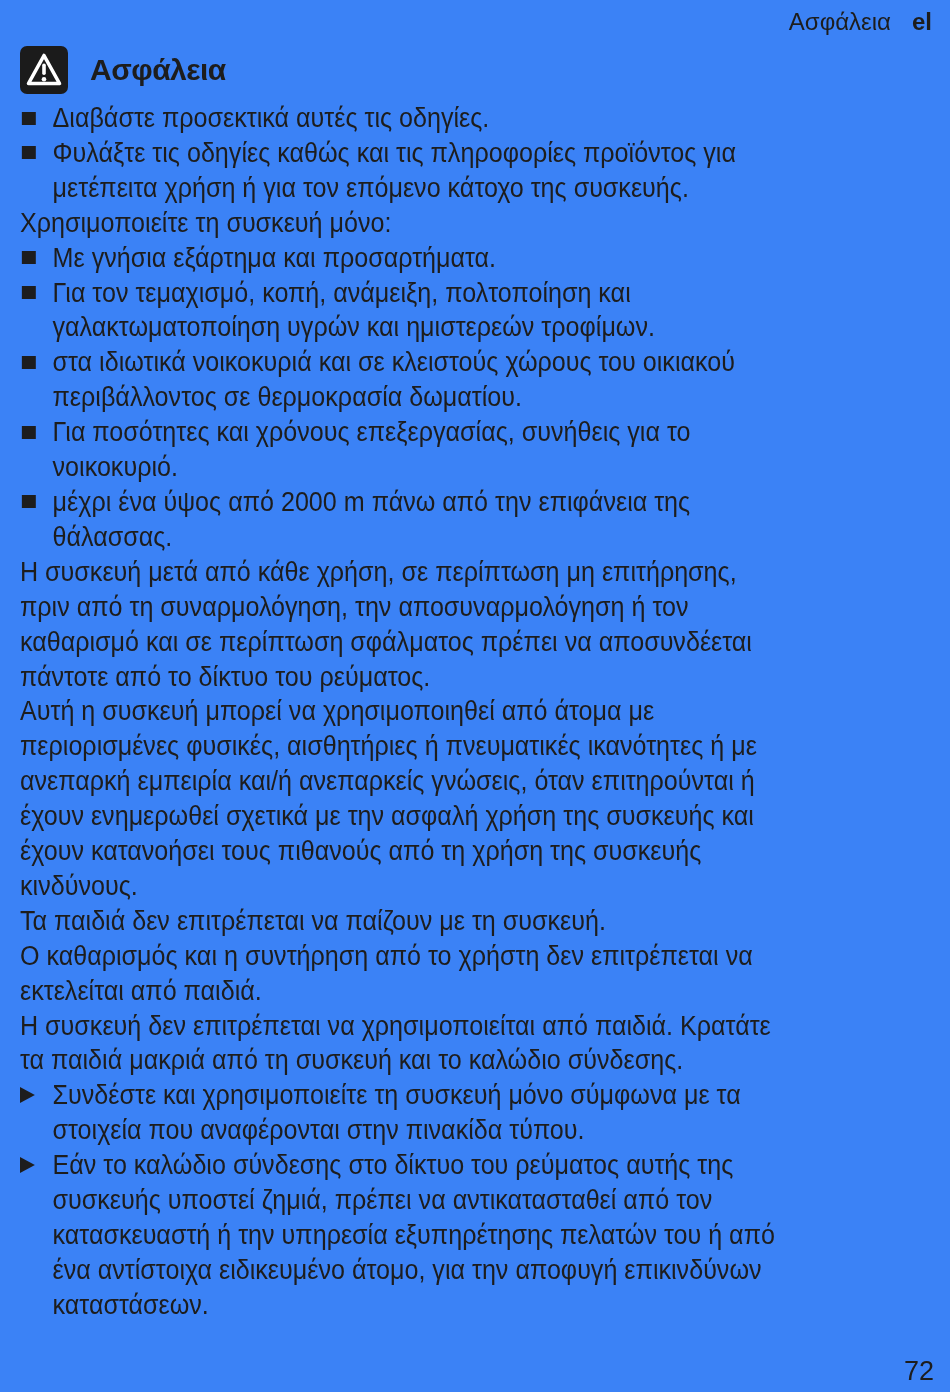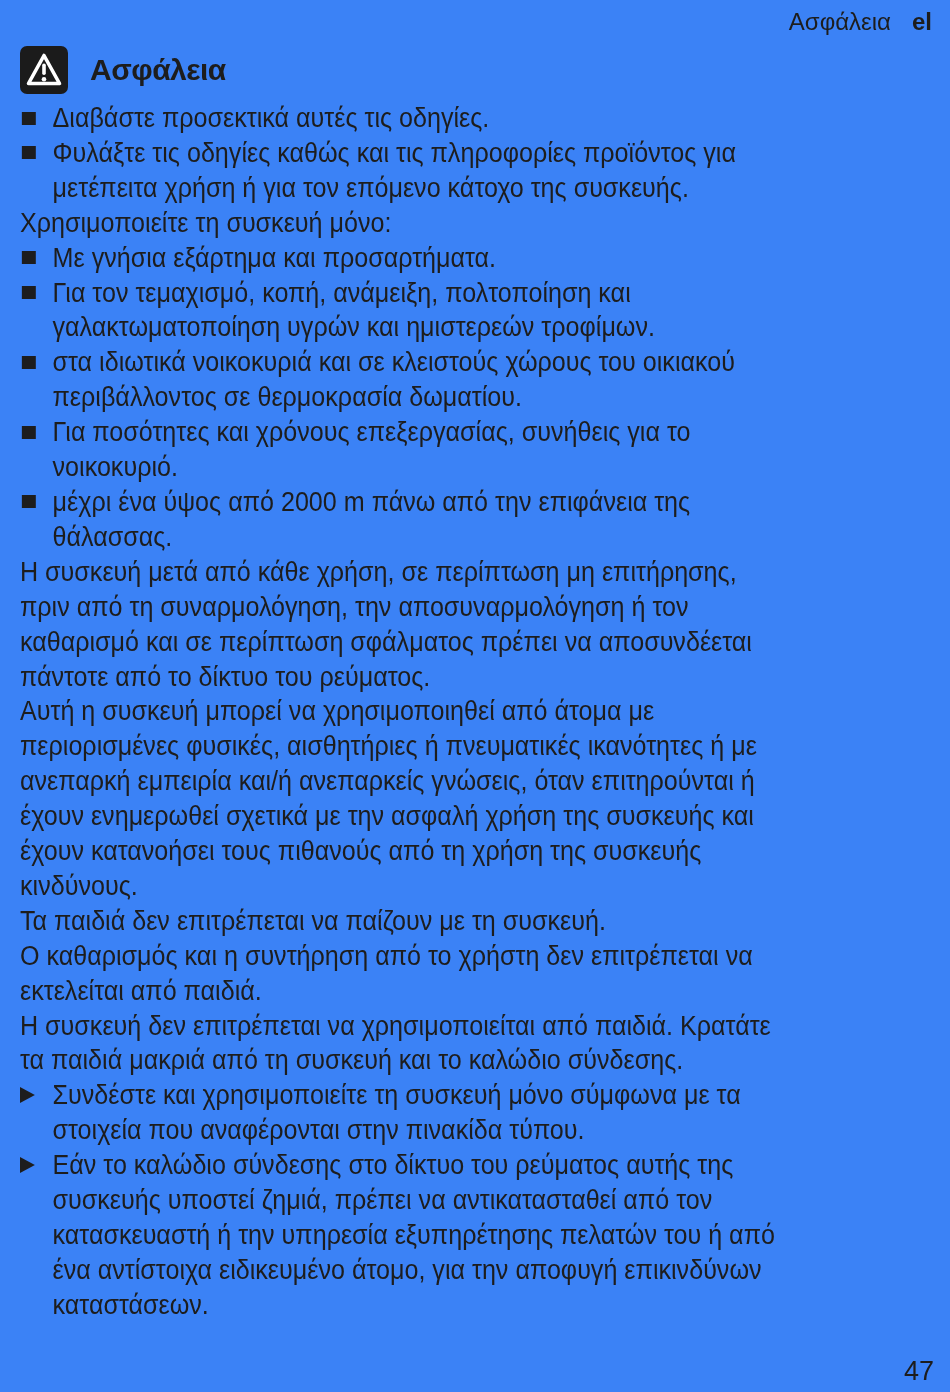--- a/index.html
+++ b/index.html
@@ -147,15 +147,15 @@
 τα παιδιά μακριά από τη συσκευή και το καλώδιο σύνδεσης.</span></div>
       <div class="block arrow"><span class="marker arrow-marker"></span><span class="ptext">Συνδέστε και χρησιμοποιείτε τη συσκευή μόνο σύμφωνα με τα
 στοιχεία που αναφέρονται στην πινακίδα τύπου.</span></div>
       <div class="block arrow"><span class="marker arrow-marker"></span><span class="ptext">Εάν το καλώδιο σύνδεσης στο δίκτυο του ρεύματος αυτής της
 συσκευής υποστεί ζημιά, πρέπει να αντικατασταθεί από τον
 κατασκευαστή ή την υπηρεσία εξυπηρέτησης πελατών του ή από
 ένα αντίστοιχα ειδικευμένο άτομο, για την αποφυγή επικινδύνων
 καταστάσεων.</span></div>
     </div>
 
-  <div class="page-number">47</div>
+  <div class="page-number">72</div>
 
 </div>
 
 </body></html>

